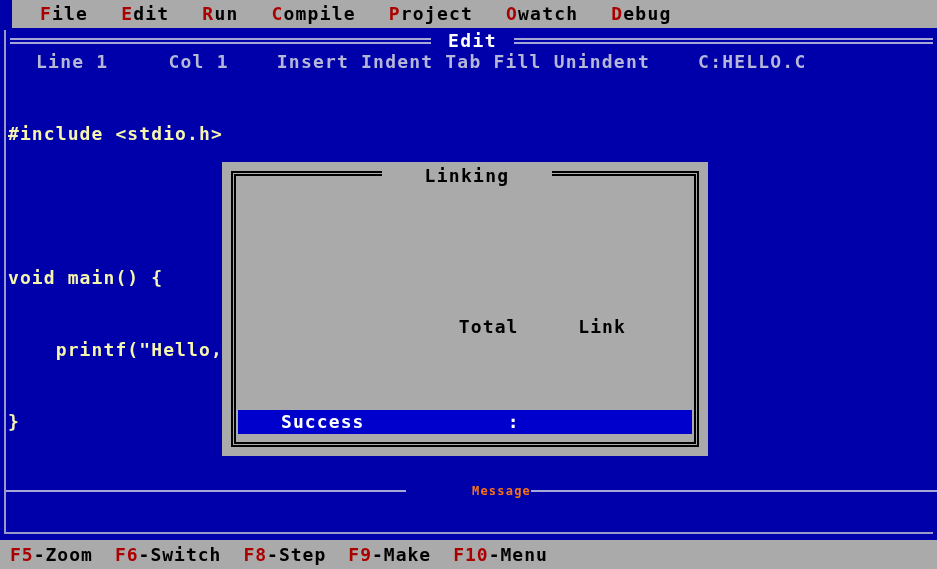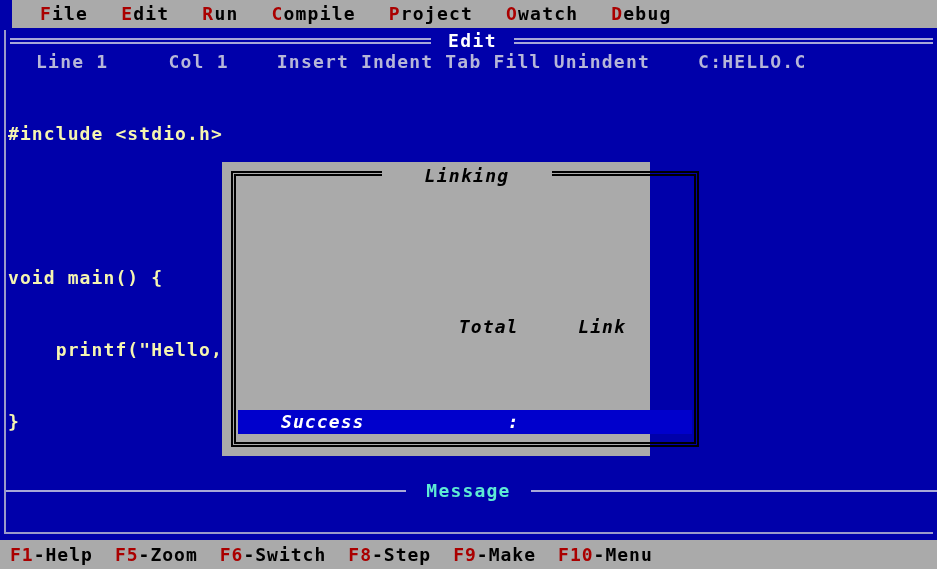--- a/index.html
+++ b/index.html
@@ -118,23 +118,23 @@
     top: 10px;
     height: 2px;
     background: #a8a8d8;
   }
   #msg-rule-left  { left: 0px;   width: 400px; }
   #msg-rule-right { left: 525px; width: 406px; }
   #message-title {
     position: absolute;
     left: 400px; top: 0px;
     width: 125px;
-    text-align: center;
-    color: #5eead4;
-    font-size: 18px;
+    text-align: right;
+    color: #f97316;
+    font-size: 12px;
     font-weight: bold;
     letter-spacing: 1.2px;
     line-height: 22px;
     white-space: pre;
   }
   #message-left-border {
     position: absolute;
     left: 4px; top: 460px;
     width: 3px; height: 74px;
     border-left: 2px solid #9a9aca;
@@ -144,24 +144,23 @@
     position: absolute;
     left: 4px; top: 532px;
     width: 929px; height: 2px;
     background: #9a9aca;
   }
 
   
   #linking-dialog {
     position: absolute;
     left: 222px; top: 162px;
-    width: 428px; height: 294px;
+    width: 486px; height: 294px;
     background: #aaaaaa;
     box-sizing: border-box;
-    font-style: italic;
   }
   #dlg-inner-border {
     position: absolute;
     left: 9px; top: 9px;
     width: 468px; height: 276px;
     border: 2px solid #000000;
     box-sizing: border-box;
   }
   #dlg-inner-border2 {
     position: absolute;
@@ -292,21 +291,20 @@
       
       
       
       
     </div>
 
     <div id="success-bar">Success            :</div>
   </div>
 
   <div id="fnbar">
-    <div class="fn-item"><span class="key">F1</span><span>-Help</span></div>
     <div class="fn-item"><span class="key">F5</span><span>-Zoom</span></div>
     <div class="fn-item"><span class="key">F6</span><span>-Switch</span></div>
     <div class="fn-item"><span class="key">F8</span><span>-Step</span></div>
     <div class="fn-item"><span class="key">F9</span><span>-Make</span></div>
     <div class="fn-item"><span class="key">F10</span><span>-Menu</span></div>
   </div>
 
 </div>
 
 </body></html>

